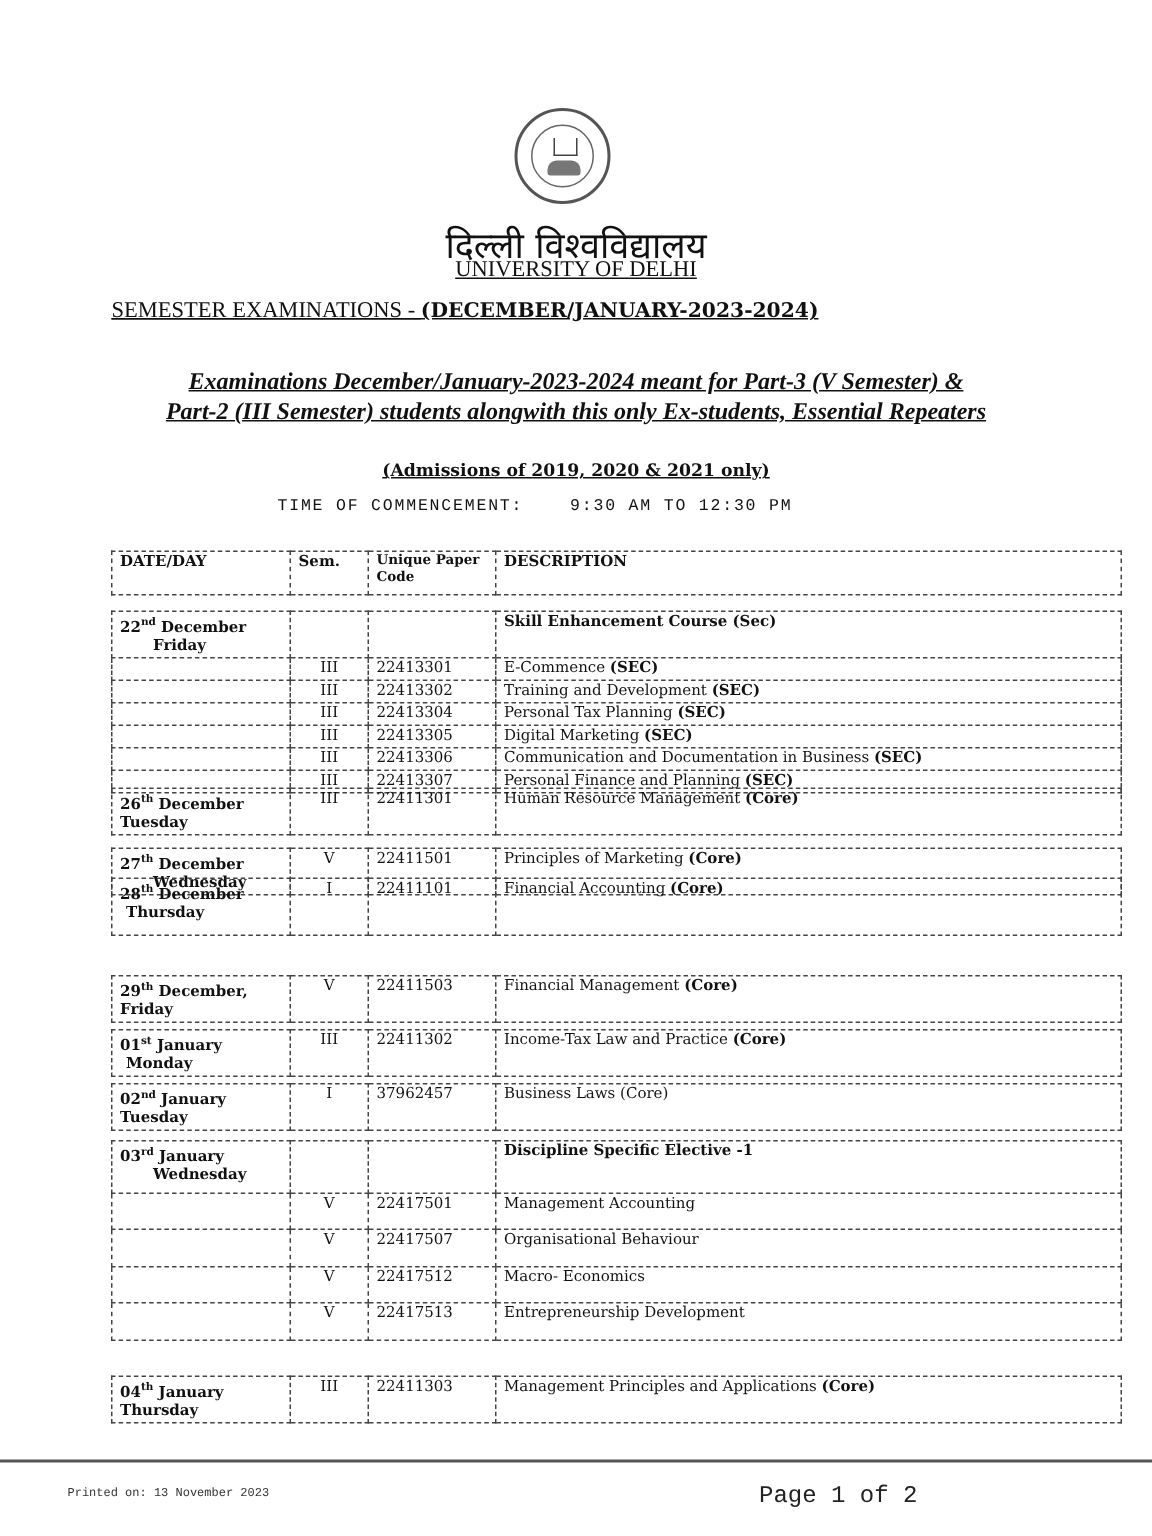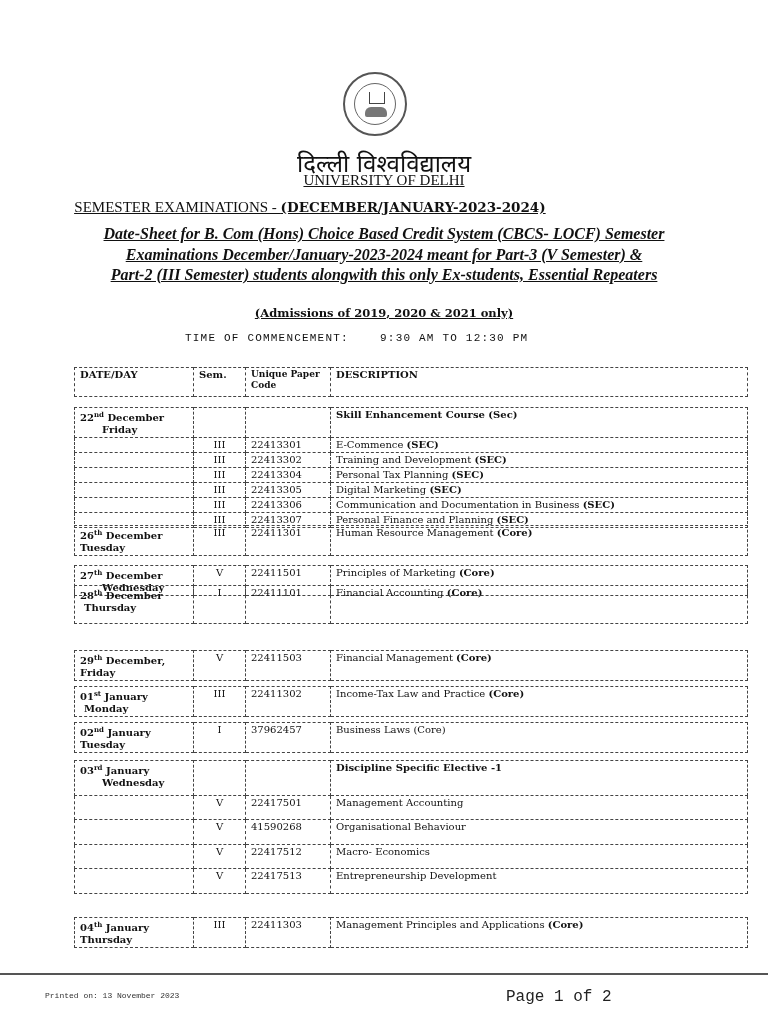--- a/index.html
+++ b/index.html
@@ -37,21 +37,21 @@
   <div class="inner"></div>
   <div class="book"></div>
   <div class="elephant"></div>
 </div>
 
 <div class="hindi">दिल्ली विश्वविद्यालय</div>
 <div class="univ"><span>UNIVERSITY OF DELHI</span></div>
 <div class="sem-exam"><span><span>SEMESTER EXAMINATIONS - </span><b>(DECEMBER/JANUARY-2023-2024)</b></span></div>
 
 <div class="title">
-  <span>Date-Sheet for B. Com (Hons) Choice Based Credit System (CBCS- LOCF) Semester</span><br>
+  <br>
   <span>Examinations December/January-2023-2024 meant for Part-3 (V Semester) &amp;</span><br>
   <span>Part-2 (III Semester) students alongwith this only Ex-students, Essential Repeaters</span><br>
 </div>
 <div class="admissions"><span>(Admissions of 2019, 2020 &amp; 2021 only)</span></div>
 <div class="time"><span>TIME OF COMMENCEMENT:</span>    <span>9:30 AM TO 12:30 PM</span></div>
 
 <div id="tables">
     <table class="tbl" style="top: 367px;">
       <colgroup>
         <col class="c1">
@@ -232,21 +232,21 @@
         </tr>
         <tr style="height:24px">
           <td></td>
           <td class="c-sem">V</td>
           <td>22417501</td>
           <td><span>Management Accounting</span> <span class="bold"></span></td>
         </tr>
         <tr style="height:25px">
           <td></td>
           <td class="c-sem">V</td>
-          <td>41590268</td>
+          <td>22417507</td>
           <td><span>Organisational Behaviour</span> <span class="bold"></span></td>
         </tr>
         <tr style="height:24px">
           <td></td>
           <td class="c-sem">V</td>
           <td>22417512</td>
           <td><span>Macro- Economics</span> <span class="bold"></span></td>
         </tr>
         <tr style="height:25px">
           <td></td>

